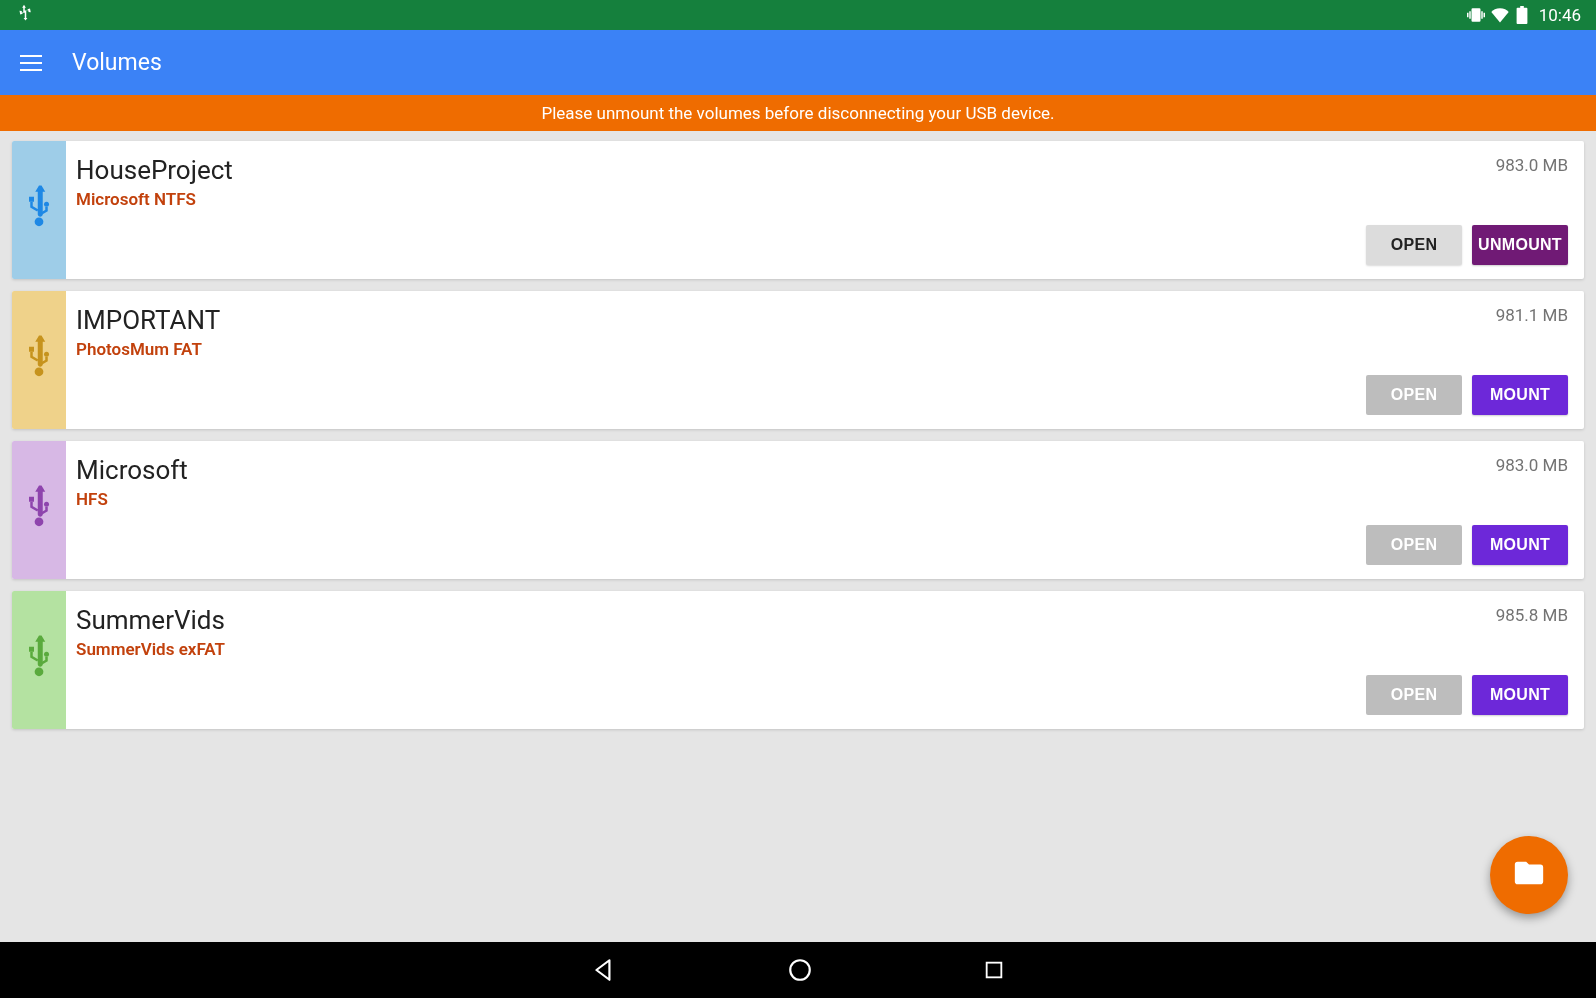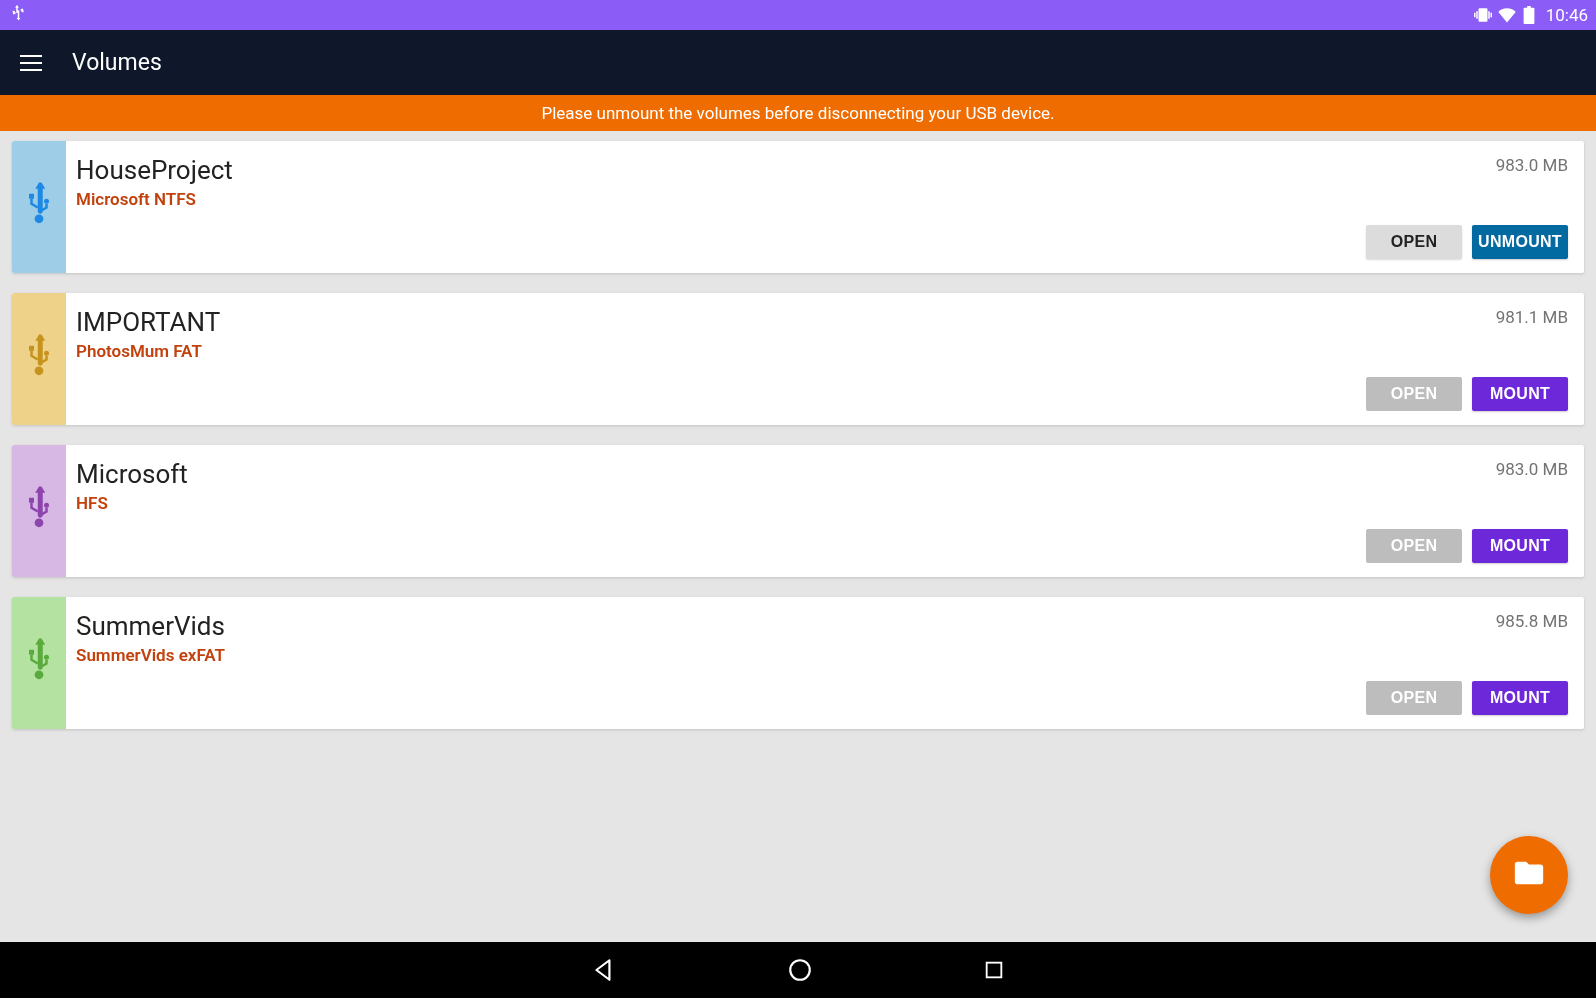--- a/index.html
+++ b/index.html
@@ -2,46 +2,46 @@
 <html><head>
 <meta charset="utf-8">
 <style>
   * { box-sizing: border-box; margin: 0; padding: 0; }
   html, body { width: 1596px; height: 998px; font-family: Roboto, "Helvetica Neue", Arial, sans-serif; background: #000; overflow: hidden; }
   body { display: flex; flex-direction: column; }
 
   
   .status-bar {
     height: 30px;
-    background: #8b5cf6;
+    background: #15803d;
     color: #fff;
     display: flex;
     align-items: center;
-    padding: 0 8px;
+    padding: 0 15px;
     font-size: 16px;
   }
   .status-left { flex: 0 0 auto; display: flex; align-items: center; }
   .status-right { margin-left: auto; display: flex; align-items: center; gap: 6px; }
   .status-right svg { display: block; }
   .status-time { font-size: 17px; margin-left: 4px; }
 
   
   .app {
     flex: 1 1 auto;
     background: #e5e5e5;
     position: relative;
     display: flex;
     flex-direction: column;
     overflow: hidden;
   }
 
   
   .app-bar {
     height: 65px;
-    background: #0f172a;
+    background: #3b82f6;
     color: #fff;
     display: flex;
     align-items: center;
     padding: 0 20px;
     gap: 30px;
   }
   .app-title { font-size: 23px; font-weight: 400; }
   .hamburger { display: flex; flex-direction: column; gap: 5px; cursor: pointer; }
   .hamburger span { display: block; width: 22px; height: 2px; background: #fff; }
 
@@ -54,21 +54,21 @@
     font-size: 17px;
   }
 
   
   .list {
     flex: 1 1 auto;
     overflow-y: auto;
     padding: 10px 12px 110px 12px;
     display: flex;
     flex-direction: column;
-    gap: 20px;
+    gap: 12px;
   }
   .card {
     background: #fff;
     border-radius: 2px;
     box-shadow: 0 1px 3px rgba(0,0,0,.15);
     display: flex;
     overflow: hidden;
     min-height: 130px;
   }
   .side-strip {
@@ -96,41 +96,41 @@
   }
   .card-actions {
     margin-top: auto;
     display: flex;
     justify-content: flex-end;
     gap: 10px;
     padding-top: 16px;
   }
   .btn {
     min-width: 96px;
-    height: 34px;
+    height: 40px;
     border: none;
     border-radius: 2px;
     font-size: 16px;
     font-weight: 600;
     letter-spacing: .3px;
     cursor: pointer;
     text-transform: uppercase;
   }
   .btn-open {
     background: #dcdcdc;
     color: #222;
     box-shadow: 0 1px 2px rgba(0,0,0,.15);
   }
   .btn-open.disabled {
     background: #bdbdbd;
     color: #fff;
     box-shadow: none;
     cursor: default;
   }
-  .btn-primary-blue { background: #0369a1; color: #fff; box-shadow: 0 1px 2px rgba(0,0,0,.2); }
+  .btn-primary-blue { background: #701a75; color: #fff; box-shadow: 0 1px 2px rgba(0,0,0,.2); }
   .btn-primary-orange { background: #6d28d9; color: #fff; box-shadow: 0 1px 2px rgba(0,0,0,.2); }
 
   
   .fab {
     position: absolute;
     right: 28px;
     bottom: 28px;
     width: 78px;
     height: 78px;
     border-radius: 50%;

